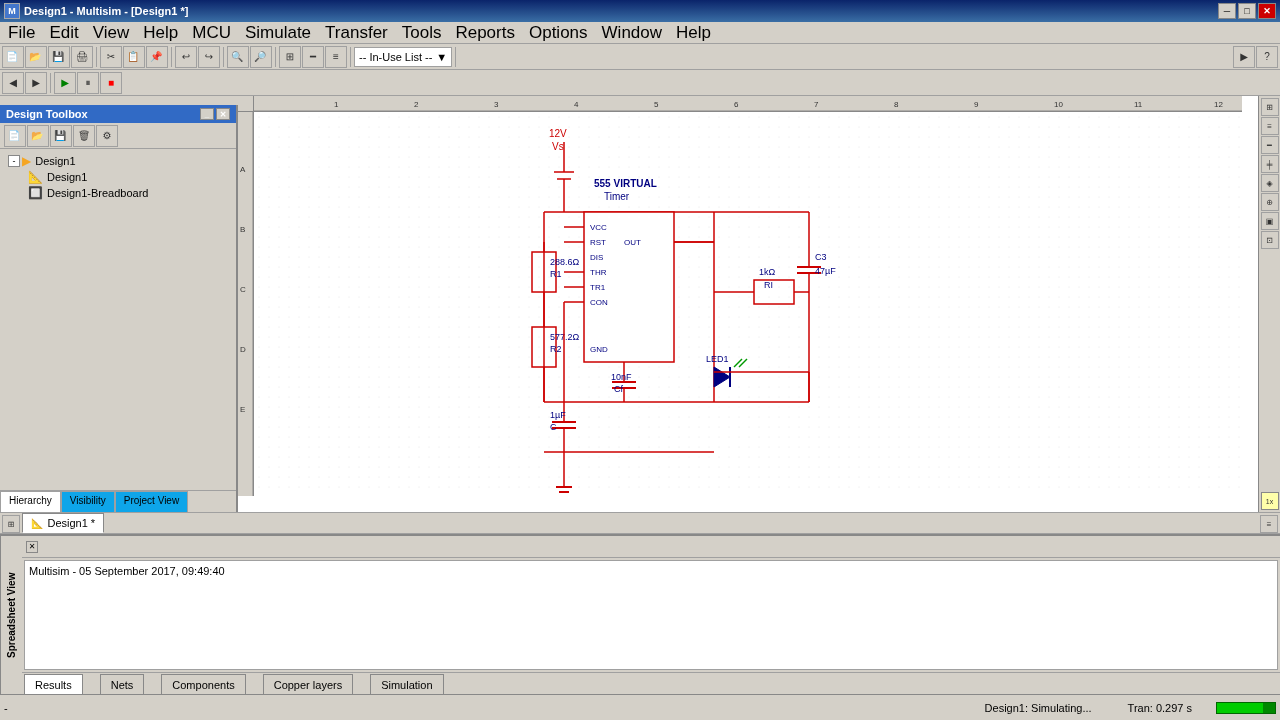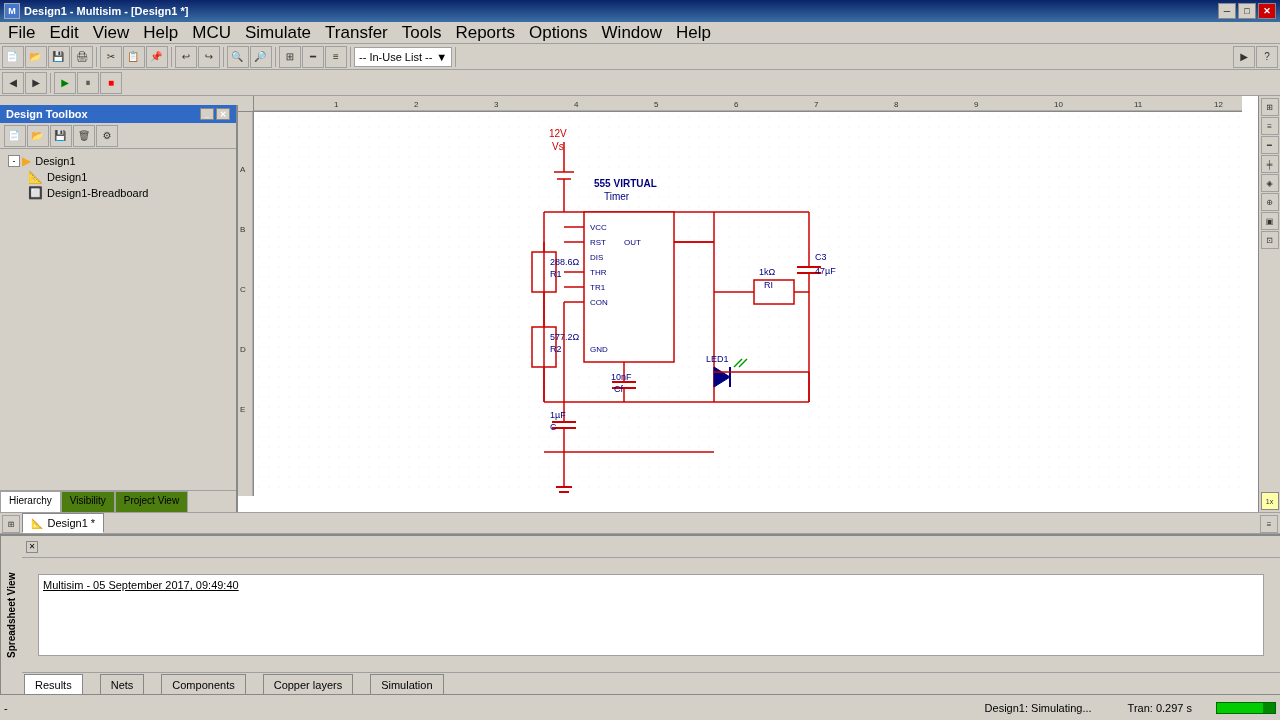--- a/index.html
+++ b/index.html
@@ -121,21 +121,21 @@
     .folder-icon { color: #f5a623; font-size: 12px; }
 
     
     #toolbox-tabs {
       height: 22px;
       display: flex;
       border-top: 1px solid #a0a0a0;
     }
     .toolbox-tab {
       padding: 3px 8px;
-      background: #4d7c0f;
+      background: #0ea5e9;
       border: 1px solid #a0a0a0;
       border-bottom: none;
       font-size: 10px;
       cursor: pointer;
       white-space: nowrap;
     }
     .toolbox-tab.active { background: white; font-weight: normal; }
 
     
     #canvas-area {
@@ -245,25 +245,24 @@
       padding: 2px 4px;
       display: flex;
       align-items: center;
       gap: 4px;
     }
     .ss-close { width: 12px; height: 12px; background: #d4d0c8; border: 1px solid #888; font-size: 8px; display: flex; align-items: center; justify-content: center; cursor: pointer; }
     #spreadsheet-log {
       flex: 1;
       background: white;
       border: 1px solid #a0a0a0;
-      margin: 16px;
+      margin: 2px;
       padding: 4px;
       font-size: 11px;
       overflow: auto;
-      text-decoration: underline;
     }
     #spreadsheet-tabs {
       height: 22px;
       display: flex;
       align-items: flex-end;
       padding: 0 2px;
       border-top: 1px solid #a0a0a0;
       gap: 17px;
     }
     .ss-tab {

